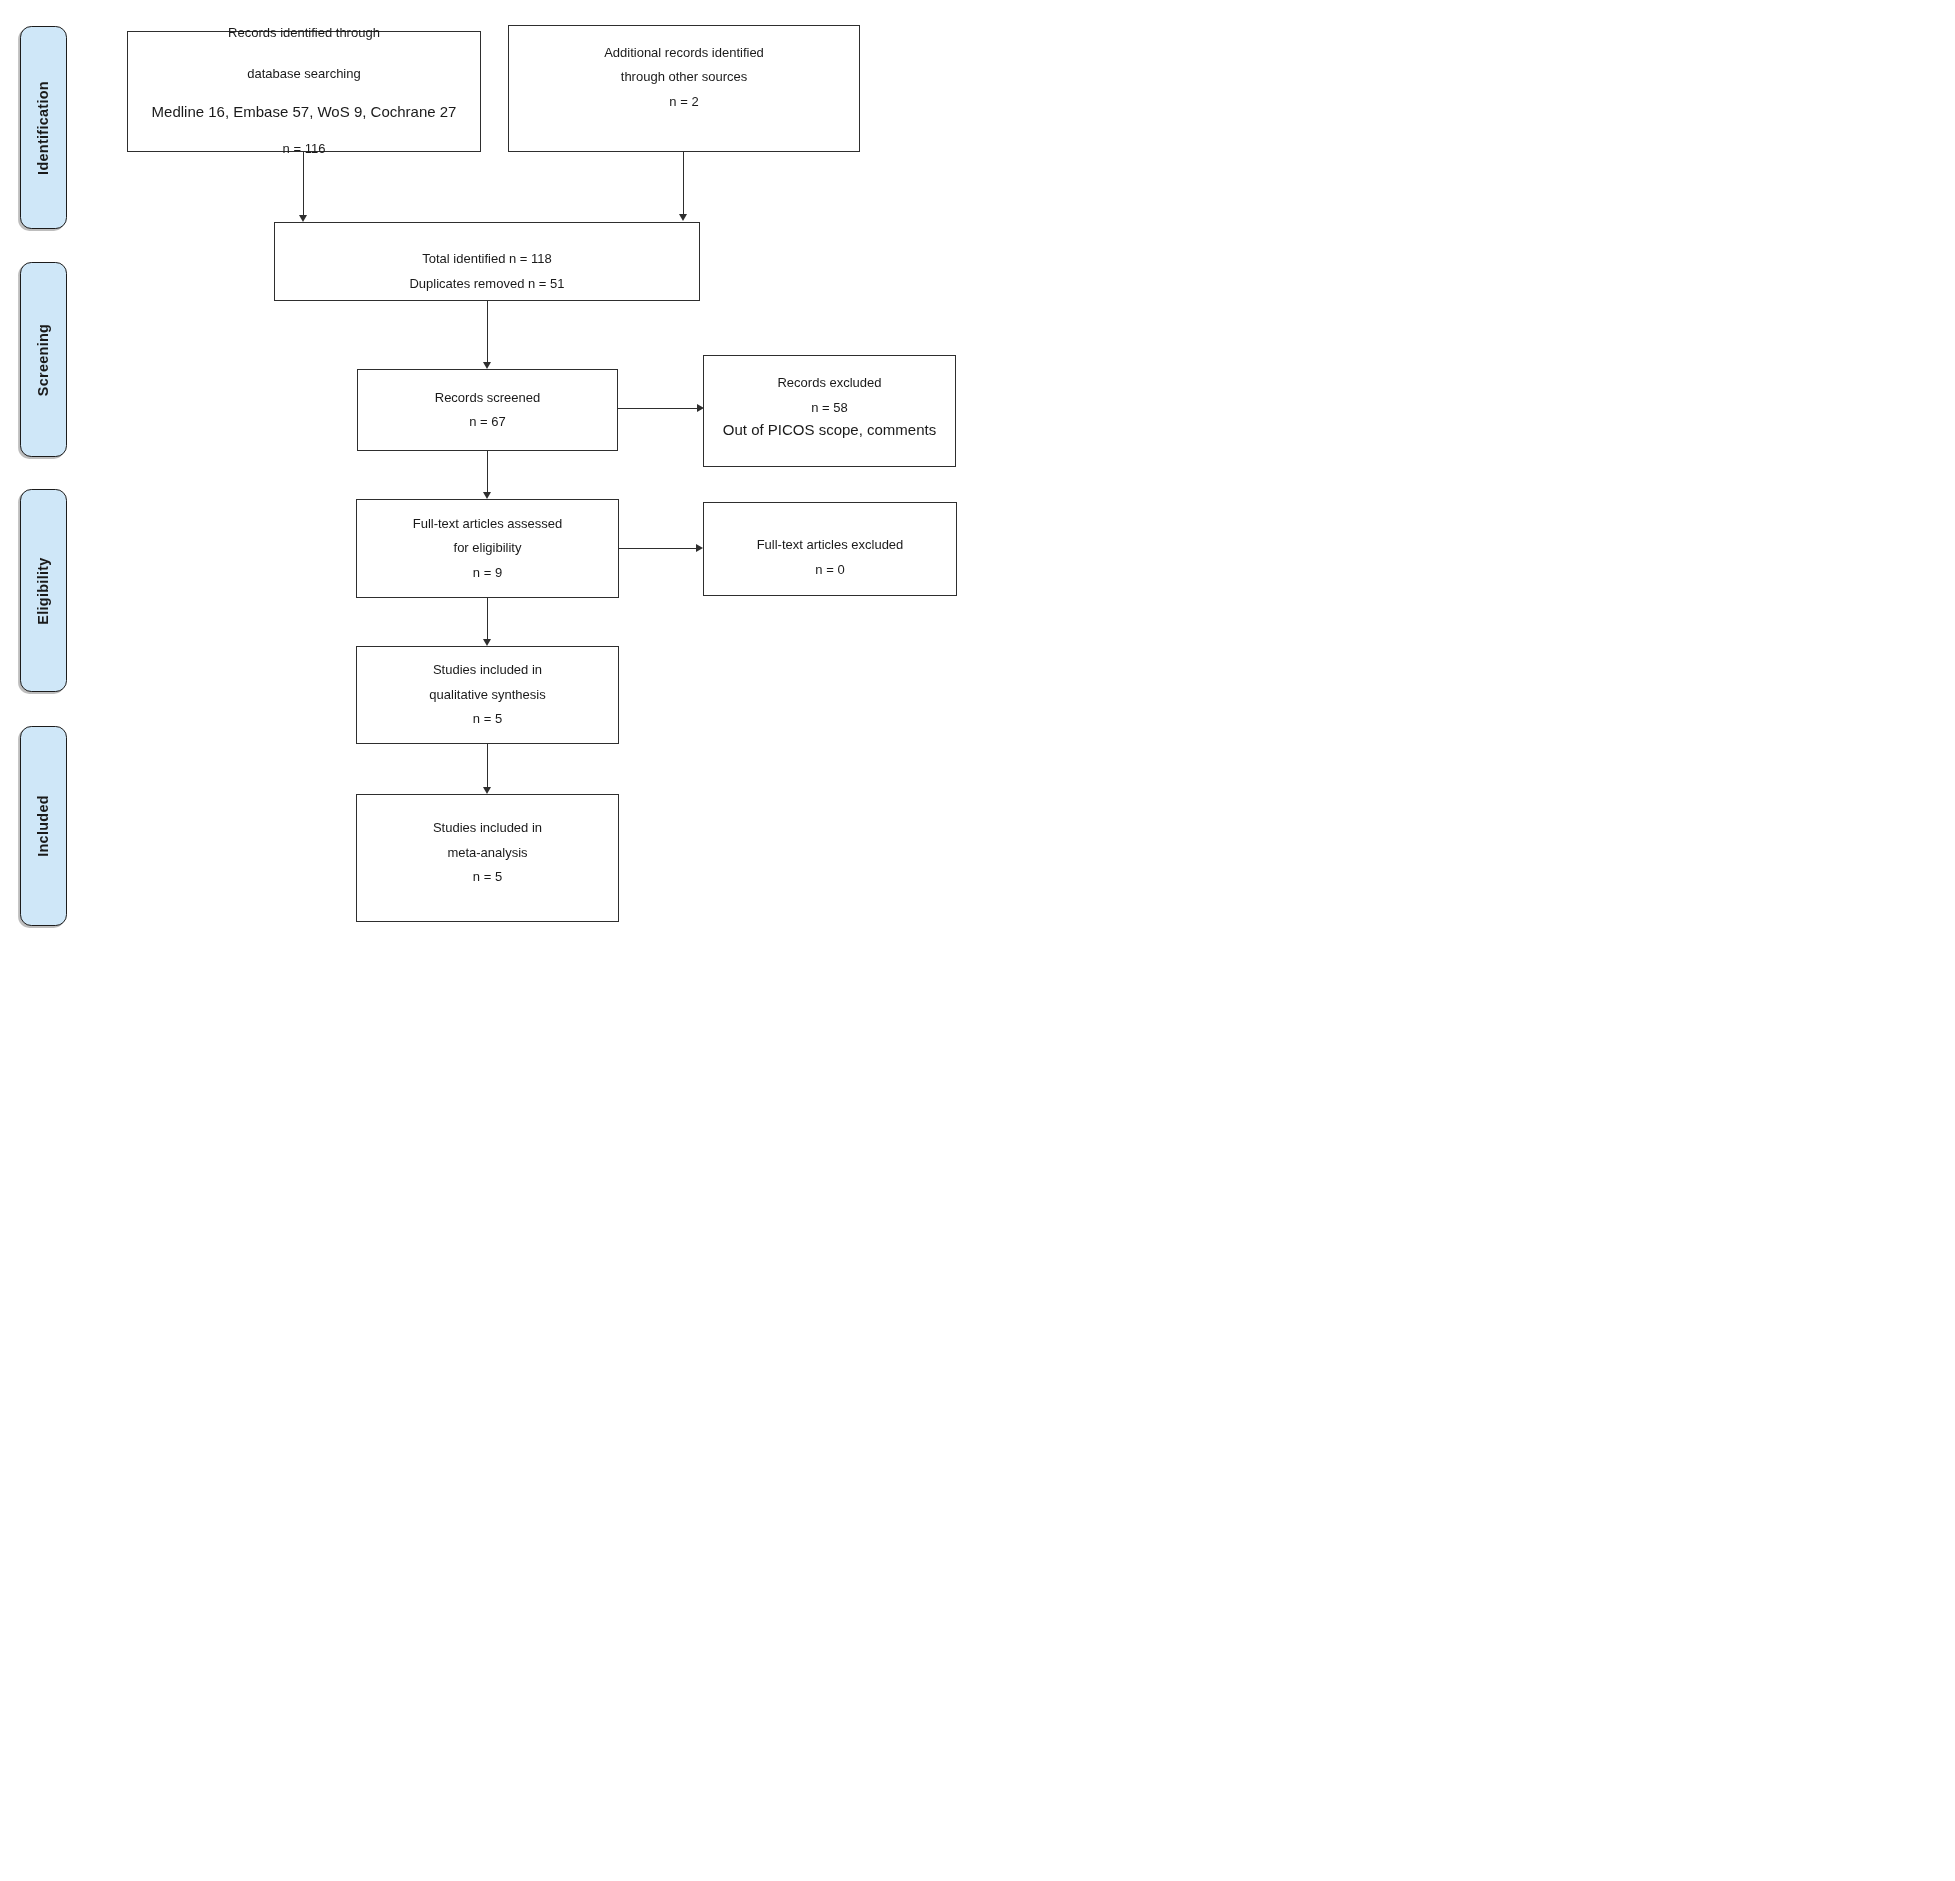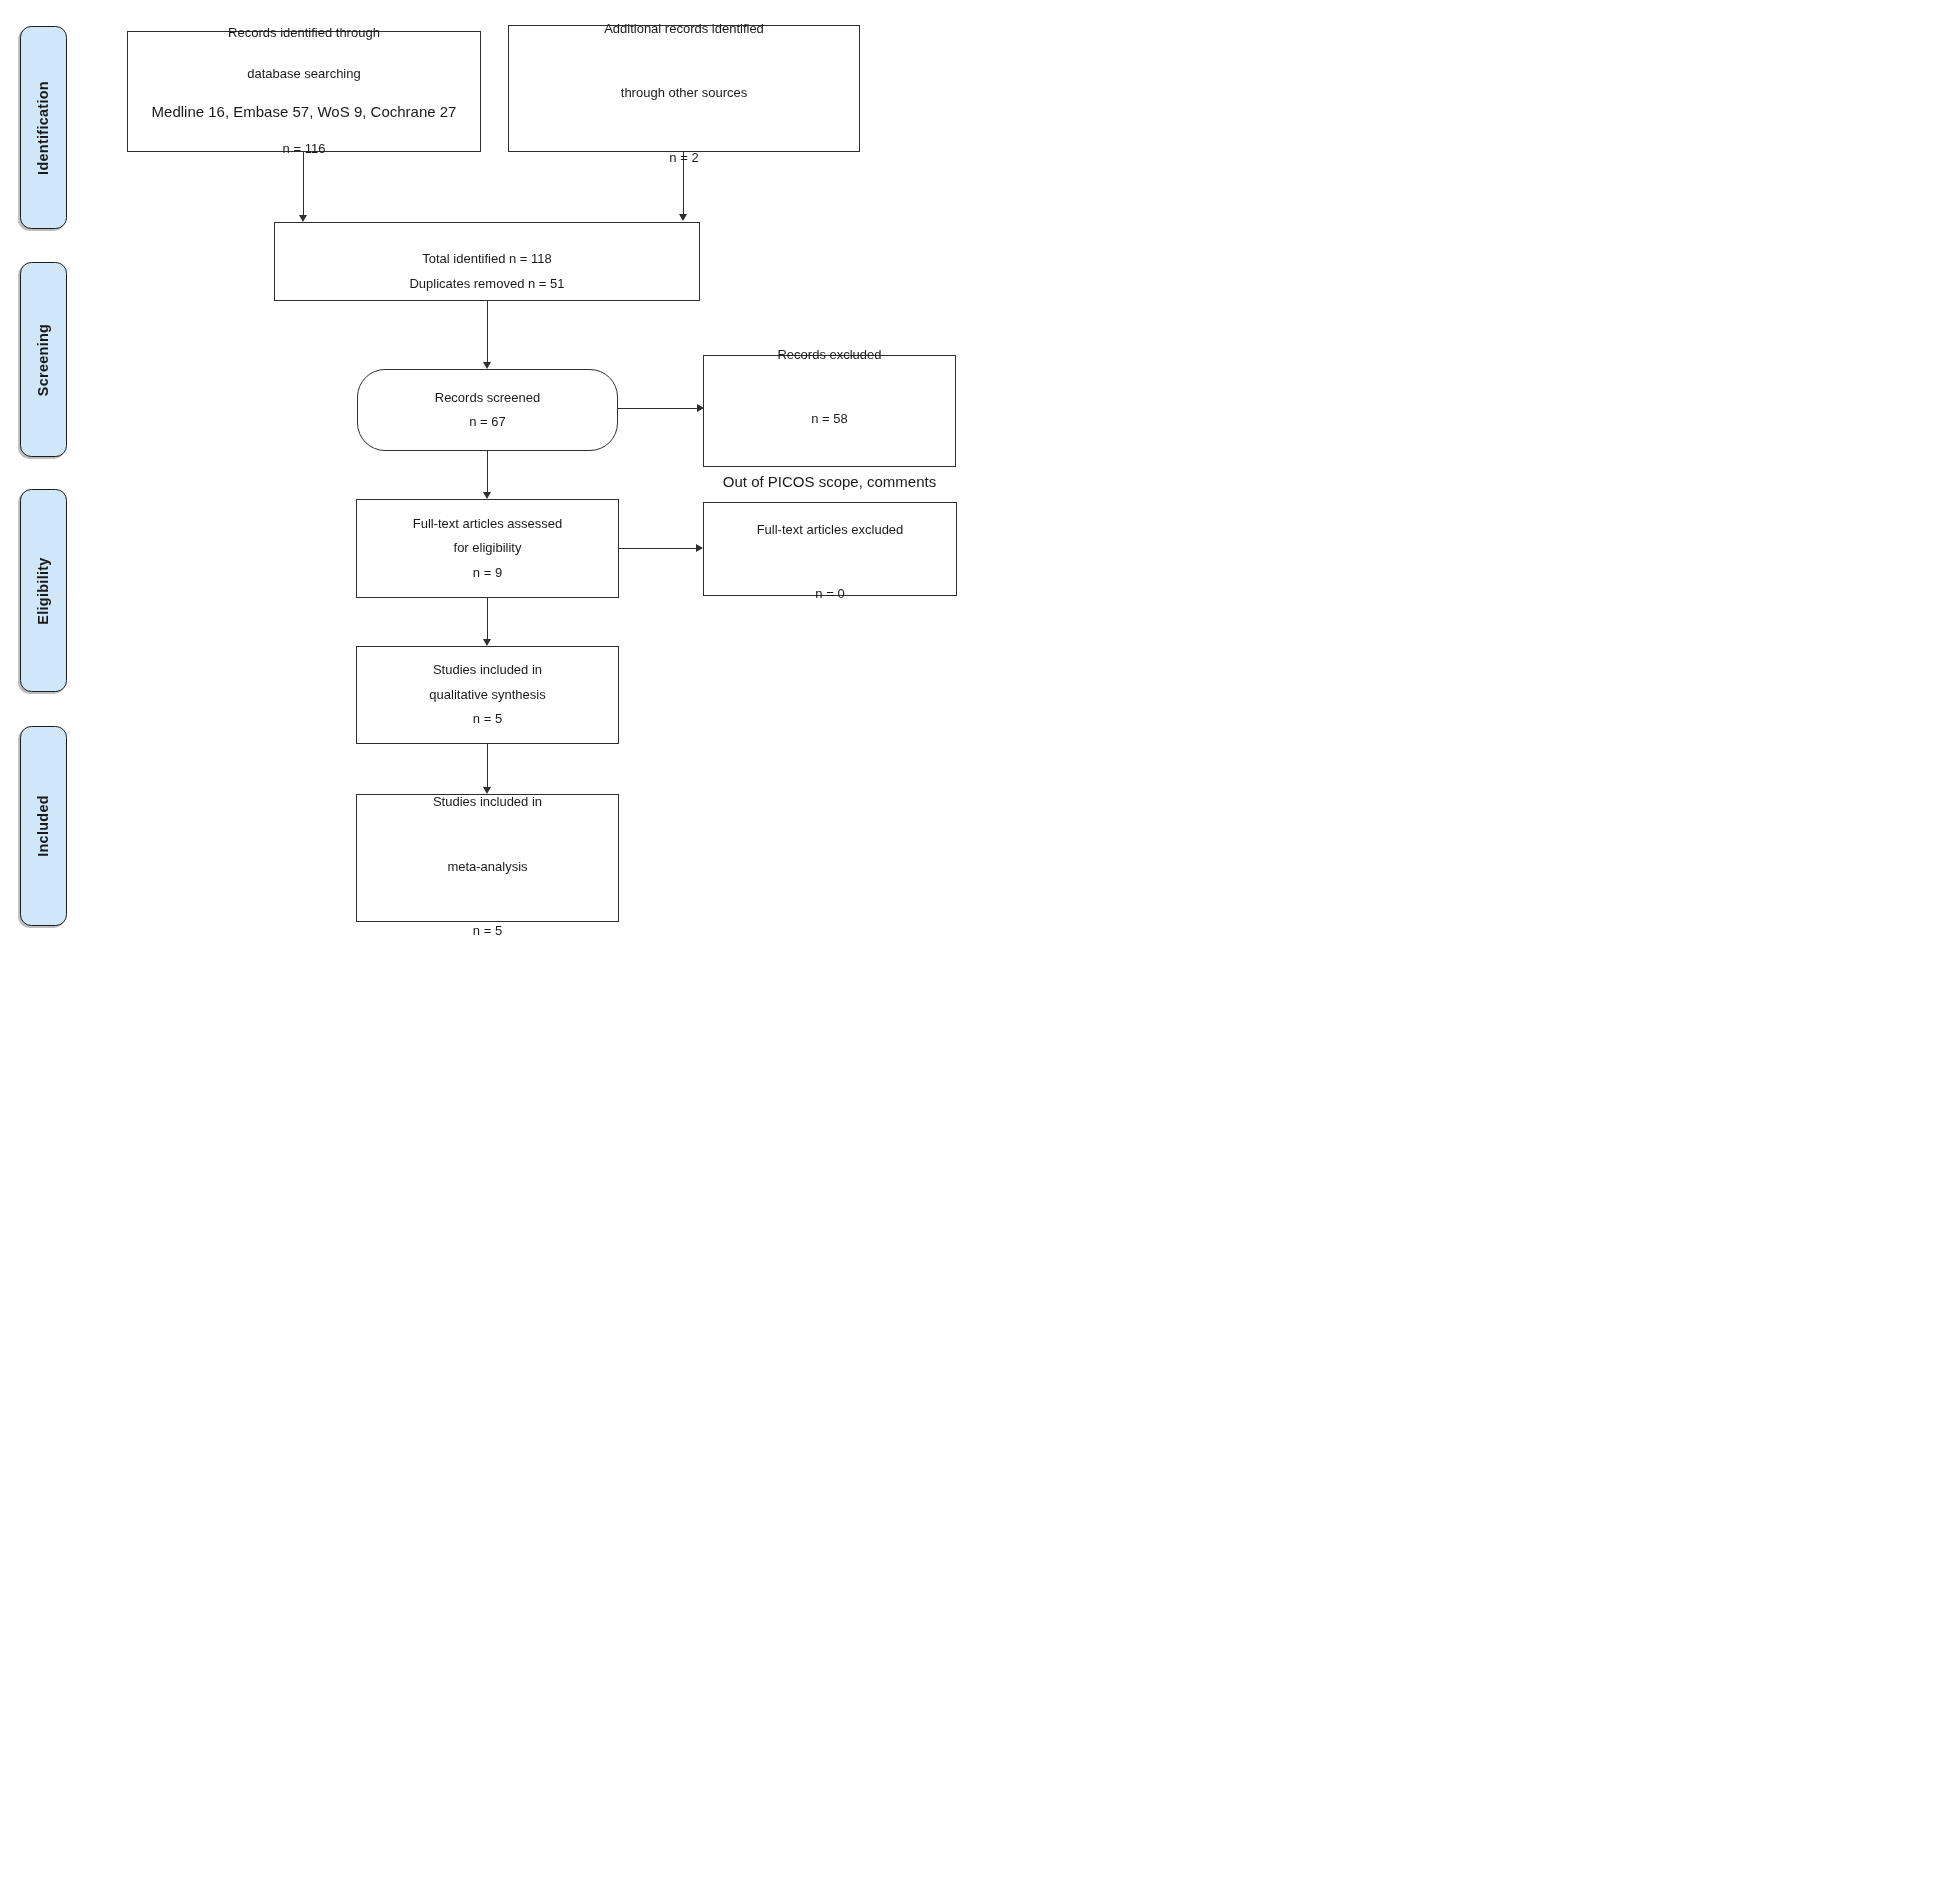--- a/index.html
+++ b/index.html
@@ -37,21 +37,21 @@
     background: #ffffff;
     border: 1.3px solid #2e2e2e;
     display: flex;
     flex-direction: column;
     align-items: center;
     justify-content: center;
     text-align: center;
     box-sizing: border-box;
     padding: 3.8px 6.3px;
   }
-  .fbox.top-align { justify-content: center; gap: 40px; }
+  .fbox.top-align { justify-content: flex-start; }
   .t  { font-size: 13px; line-height: 24.5px; }
   .s  { font-size: 15px; line-height: 19px; }
   
   .varrow { position: absolute; width: 1.3px; background: #2e2e2e; }
   .varrow::after {
     content: ""; position: absolute; bottom: -7px; left: -3.8px;
     border-left: 4.4px solid transparent; border-right: 4.4px solid transparent;
     border-top: 7.5px solid #2e2e2e;
   }
   .harrow { position: absolute; height: 1.3px; background: #2e2e2e; }
@@ -90,21 +90,21 @@
     <div class="t">Additional records identified</div>
     <div class="t">through other sources</div>
     <div class="t">n = 2</div>
   </div>
 
   <div class="fbox" style="left:274px; top:222px; width:426px; height:79px;justify-content:flex-end;">
     <div class="t">Total identified n = 118</div>
     <div class="t">Duplicates removed n = 51</div>
   </div>
 
-  <div class="fbox" style="left:357px; top:369px; width:261px; height:82px;border-radius:28px;">
+  <div class="fbox" style="left:357px; top:369px; width:261px; height:82px;">
     <div class="t">Records screened</div>
     <div class="t">n = 67</div>
   </div>
 
   <div class="fbox top-align" style="left:703px; top:355px; width:253px; height:112px; padding-top:15px;">
     <div class="t">Records excluded</div>
     <div class="t">n = 58</div>
     <div class="s">Out of PICOS scope, comments</div>
   </div>
 

